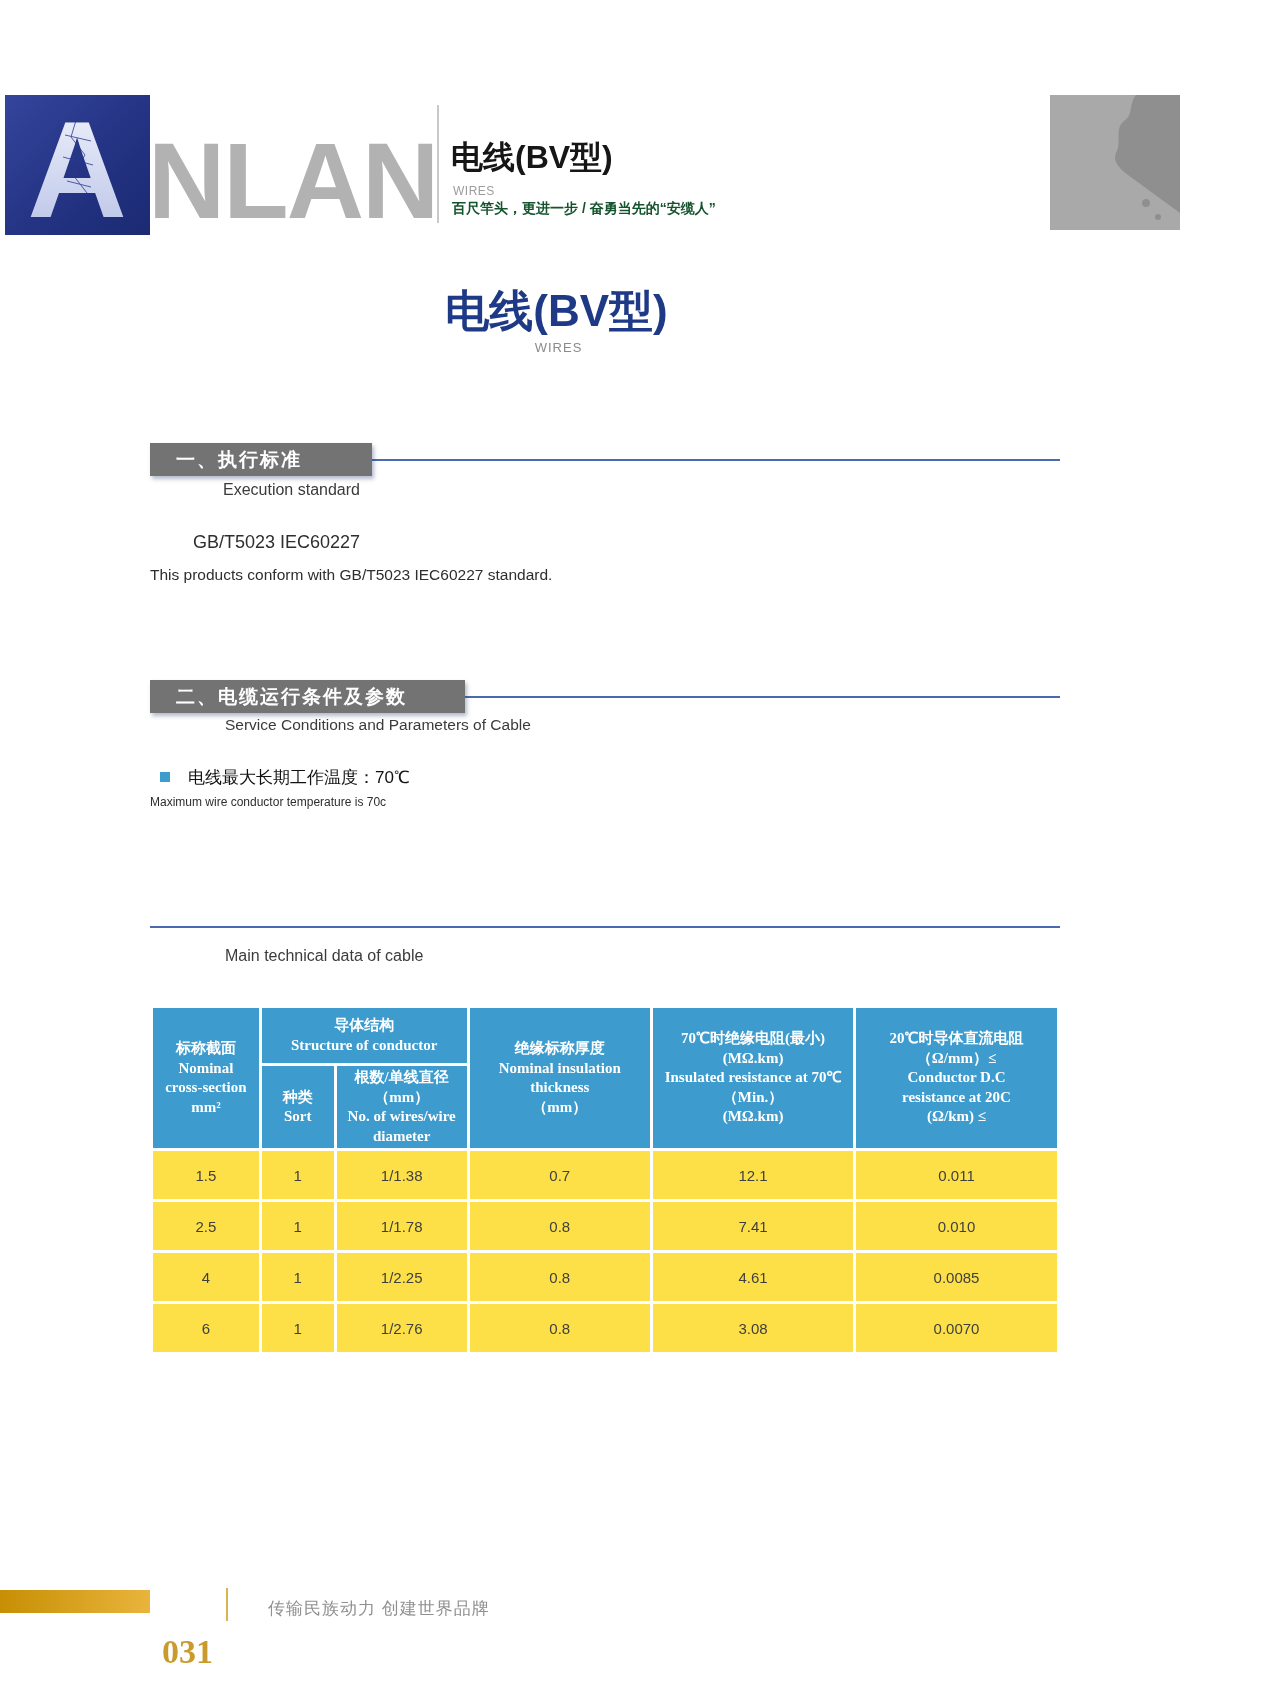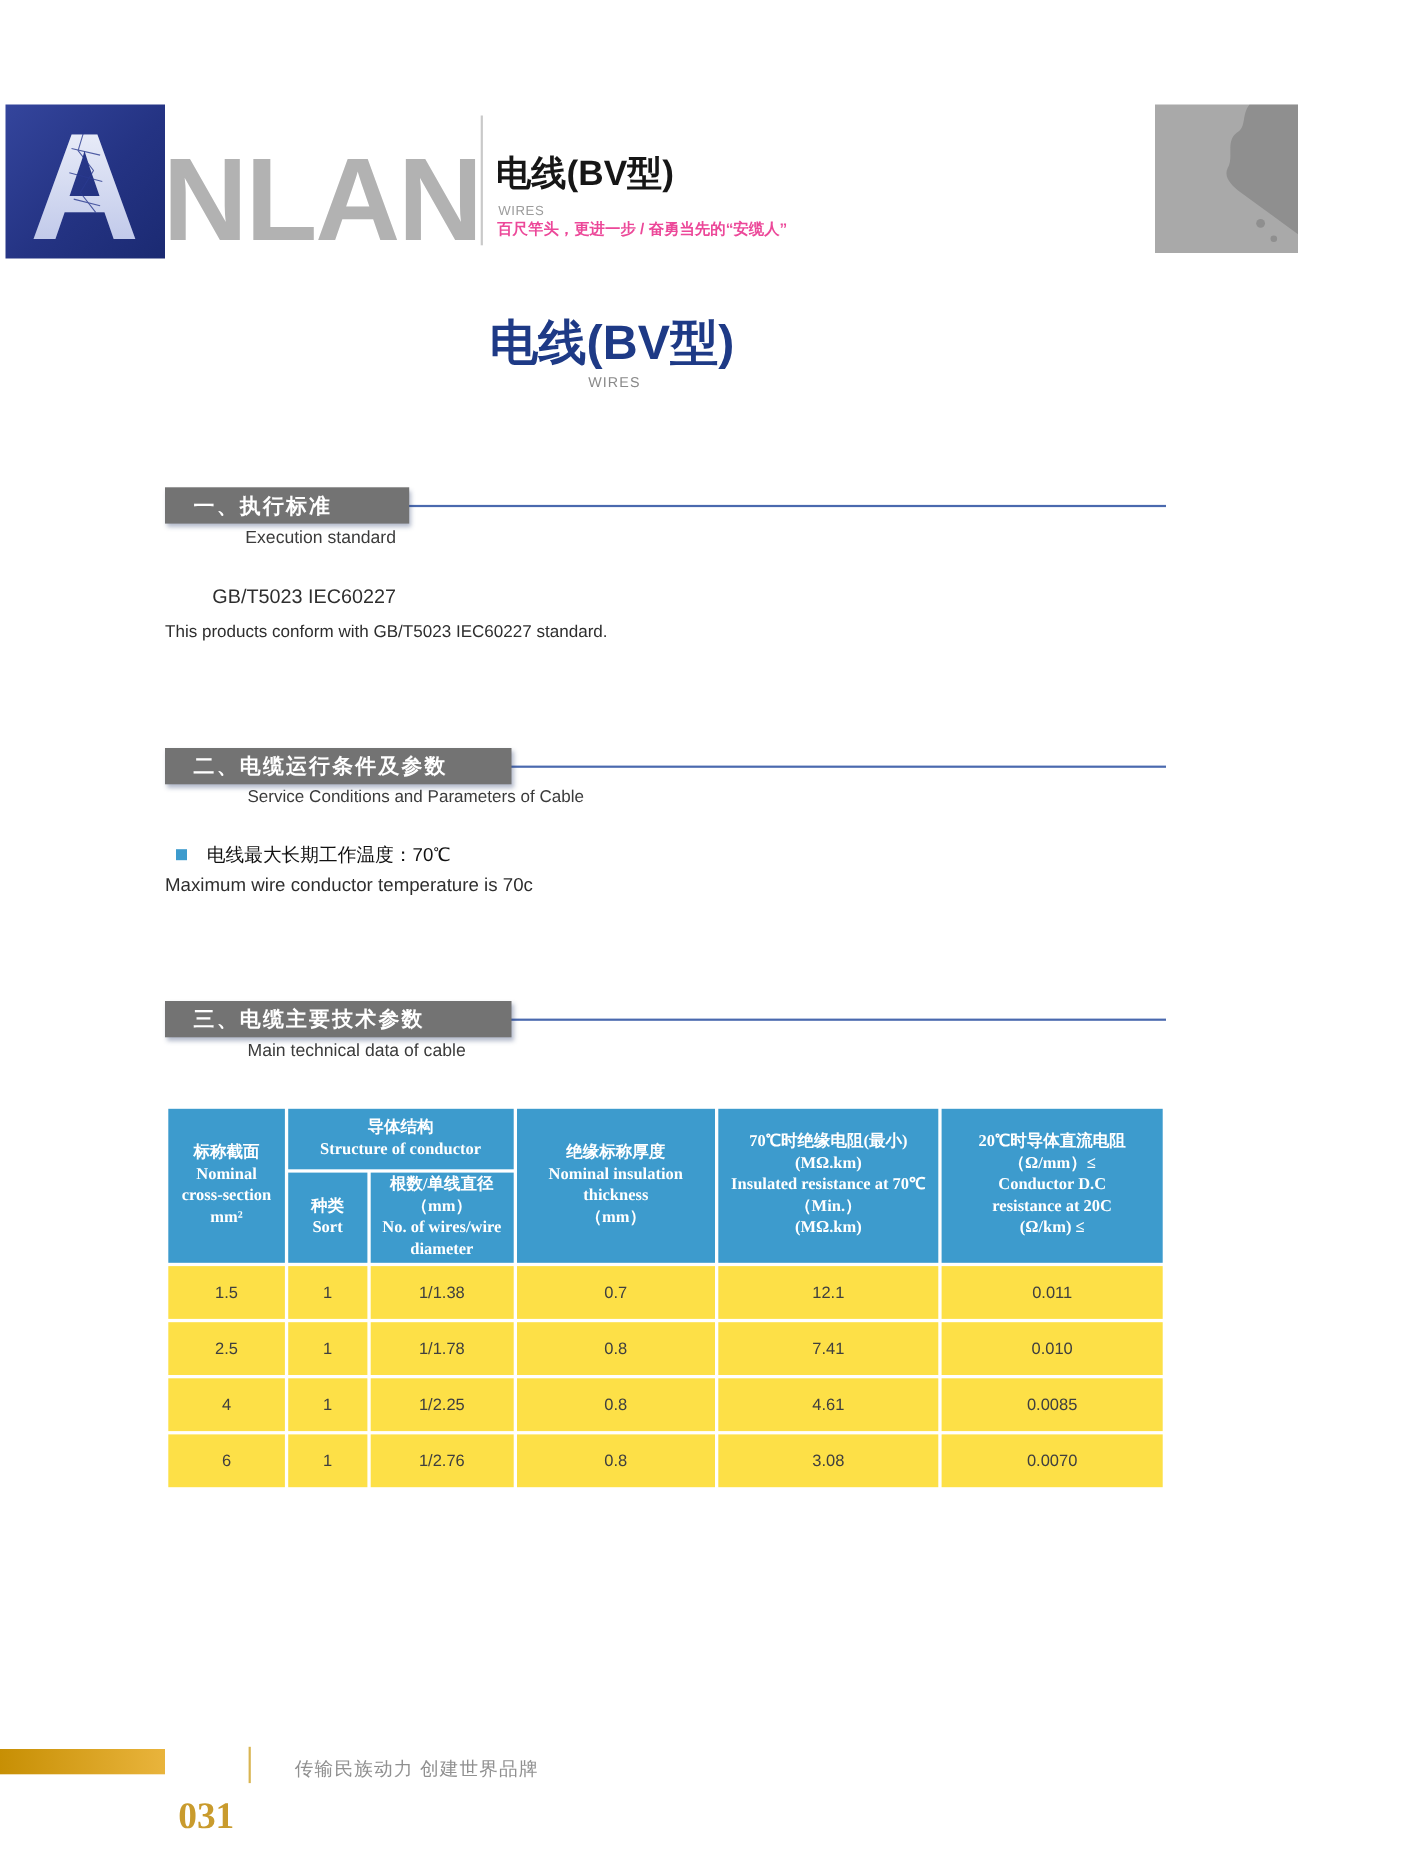--- a/index.html
+++ b/index.html
@@ -26,21 +26,21 @@
   .header-title-cn{
     position:absolute;left:451px;top:136px;
     font-size:32px;font-weight:bold;color:#161616;
   }
   .header-title-en{
     position:absolute;left:453px;top:184px;
     font-size:12px;color:#9c9c9c;letter-spacing:.5px;
   }
   .header-tagline{
     position:absolute;left:452px;top:200px;
-    font-size:14px;font-weight:bold;color:#ec4899;
+    font-size:14px;font-weight:bold;color:#14532d;
   }
   .corner-graphic{
     position:absolute;left:1050px;top:95px;width:130px;height:135px;
     background:#a9a9a9;
   }
   
   .main-title{
     position:absolute;left:0;top:282px;width:1113px;text-align:center;
     font-size:44px;font-weight:bold;color:#1e3a86;
   }
@@ -141,25 +141,24 @@
   <div class="body-text" style="left:193px;top:532px;font-size:18px">GB/T5023  IEC60227</div>
   <div class="body-text" style="left:150px;top:566px;font-size:15.5px">This products conform with GB/T5023  IEC60227 standard.</div>
 
   <div class="section-bar" style="top:680px">
     <div class="section-line"></div>
     <div class="section-box" style="width:315px">二、电缆运行条件及参数</div>
   </div>
   <div class="sec-en" style="left:225px;top:716px;font-size:15.5px">Service Conditions and Parameters of Cable</div>
   <div class="bullet-square" style="left:160px;top:772px"></div>
   <div class="body-text" style="left:188px;top:766px;font-size:17px;color:#111111">电线最大长期工作温度：70℃</div>
-  <div class="body-text" style="left:150px;top:795px;font-size:17px">Maximum wire conductor temperature is 70c</div>
+  <div class="body-text" style="left:150px;top:795px;font-size:12px">Maximum wire conductor temperature is 70c</div>
 
   <div class="section-bar" style="top:910px">
     <div class="section-line"></div>
-    <div class="section-box" style="width:315px">三、电缆主要技术参数</div>
   </div>
   <div class="sec-en" style="left:225px;top:947px">Main technical data of cable</div>
 
   <table class="tech-table">
     <colgroup>
       <col style="width:11.9%">
         <col style="width:8.1%">
         <col style="width:14.6%">
       <col style="width:20.3%">
         <col style="width:22.5%">

